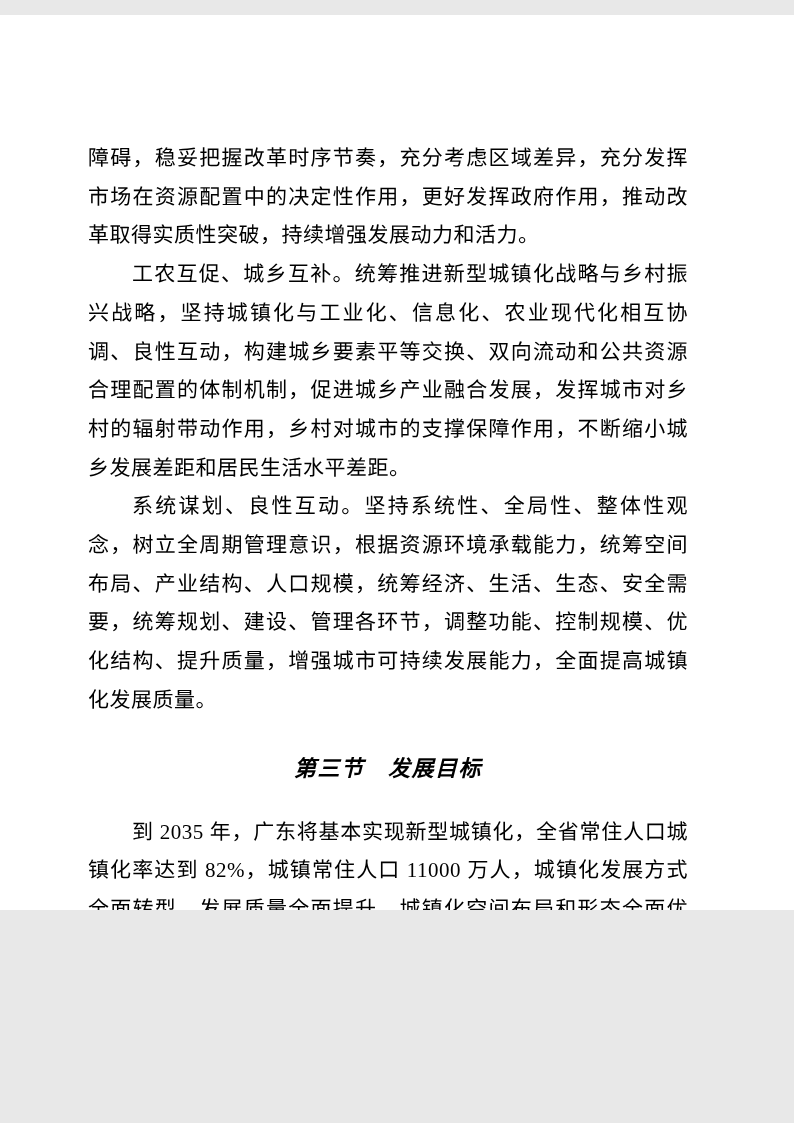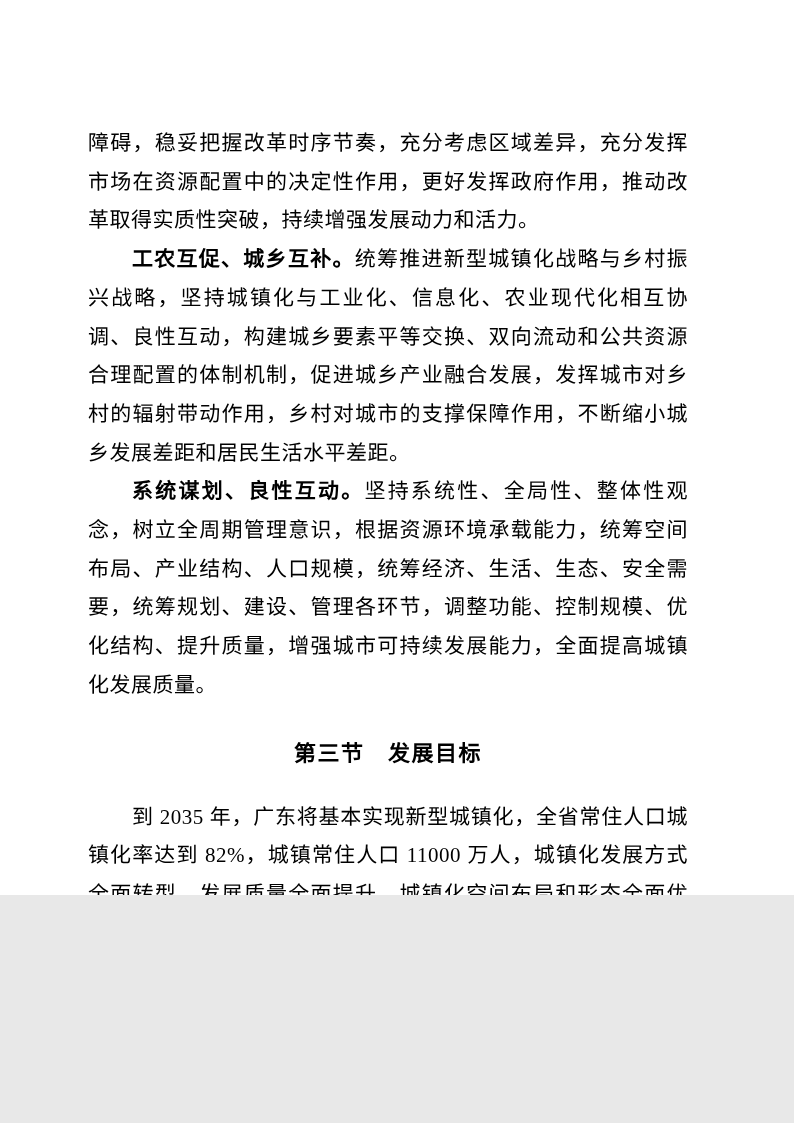--- a/index.html
+++ b/index.html
@@ -4,21 +4,21 @@
 <style>
   html, body {
     margin: 0;
     padding: 0;
     background: #e8e8e8;
   }
   .page {
     position: relative;
     width: 794px;
     height: 895px;
-    margin: 0 auto;
+    margin: 15px auto;
     background: #ffffff;
     color: #000000;
     font-family: "Liberation Serif", "DejaVu Serif", serif;
     overflow: hidden;
   }
   .content {
     position: absolute;
     left: 88px;
     top: 124px;
     width: 600px;
@@ -28,30 +28,31 @@
     font-size: 21px;
     line-height: 38.7px;
     letter-spacing: 0.5px;
     text-align: justify;
     text-justify: inter-character;
   }
   .body-paragraph.indent {
     text-indent: 44px;
   }
   .body-paragraph b {
-    font-weight: 700;
+    font-weight: 400;
   }
   .section-heading {
     font-family: "Liberation Sans", "DejaVu Sans", sans-serif;
     font-size: 22px;
     font-weight: 700;
     line-height: 38px;
     letter-spacing: 1.5px;
     text-align: center;
     margin: 30px 0 25px 0;
+    font-style: italic;
   }
   .page-footer {
     position: absolute;
     top: 1000px;
     right: 104px;
     font-size: 17px;
     line-height: 20px;
     white-space: nowrap;
     color: #000000;
   }

